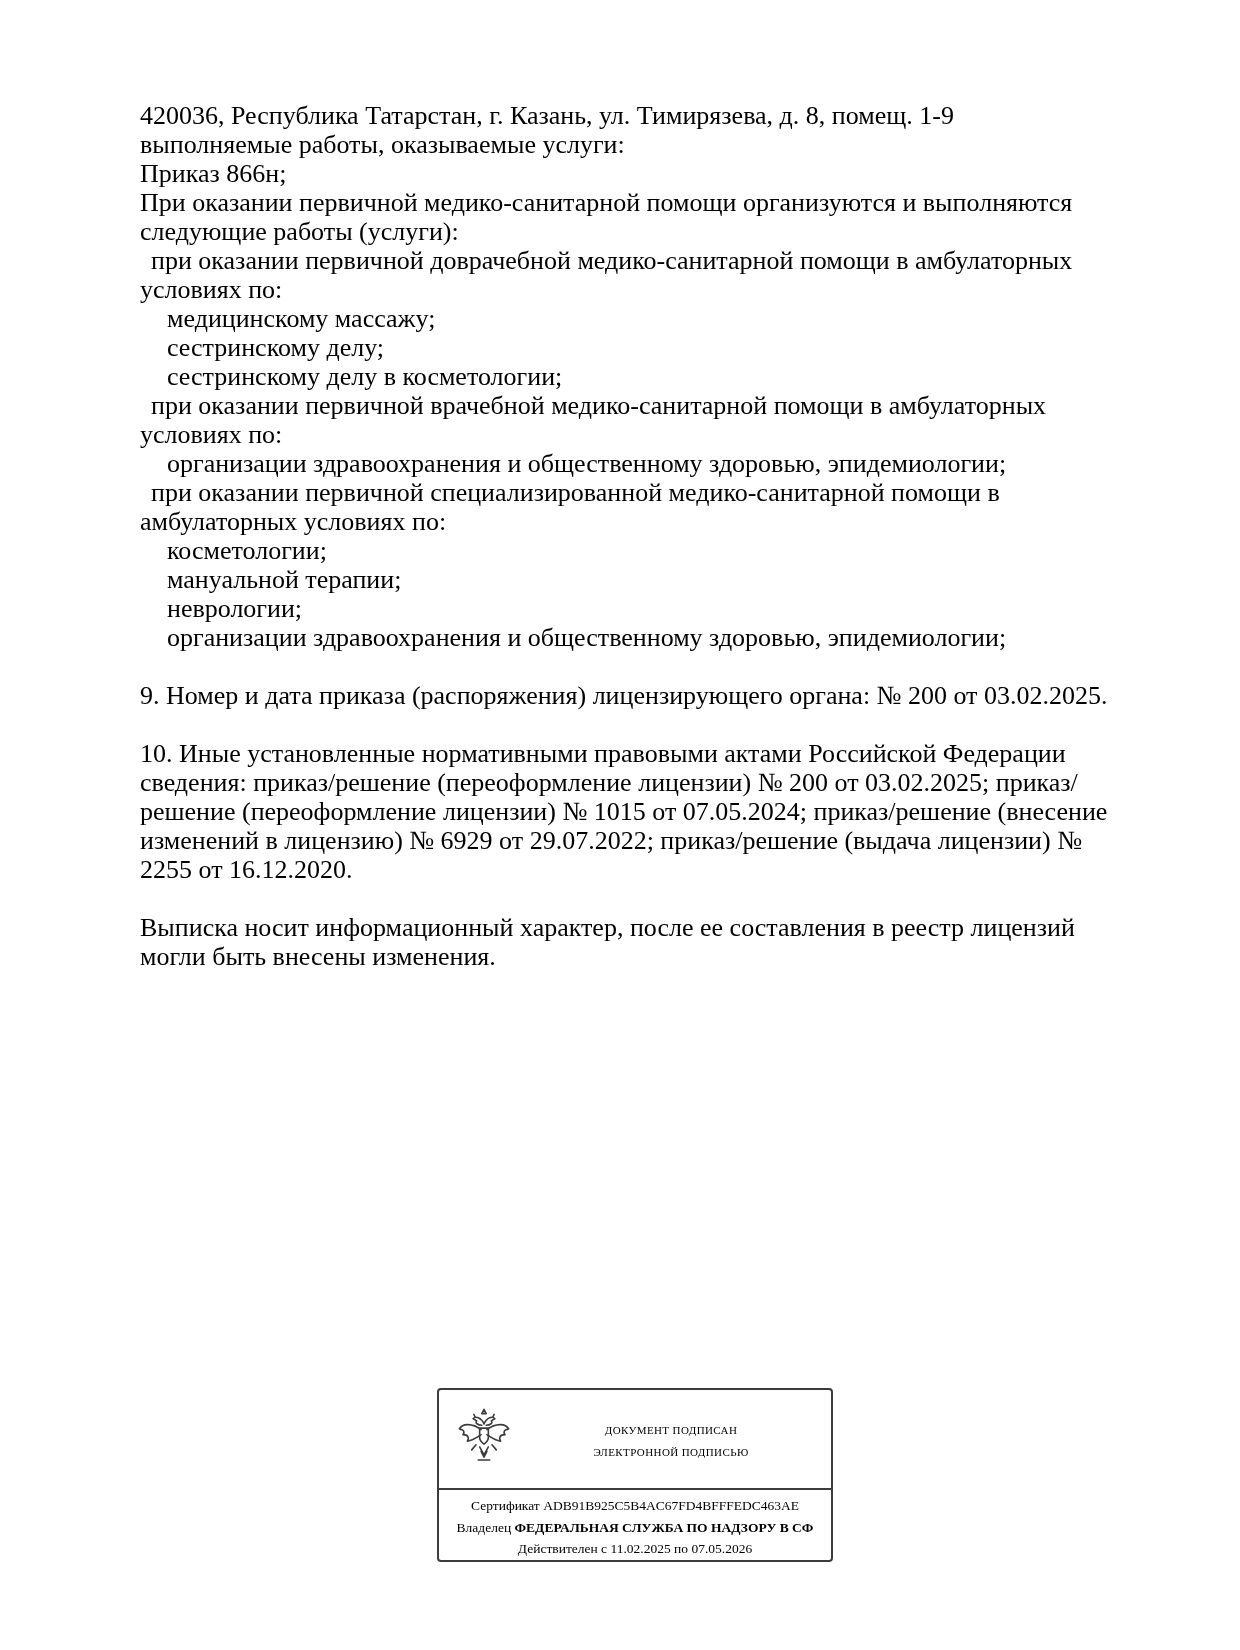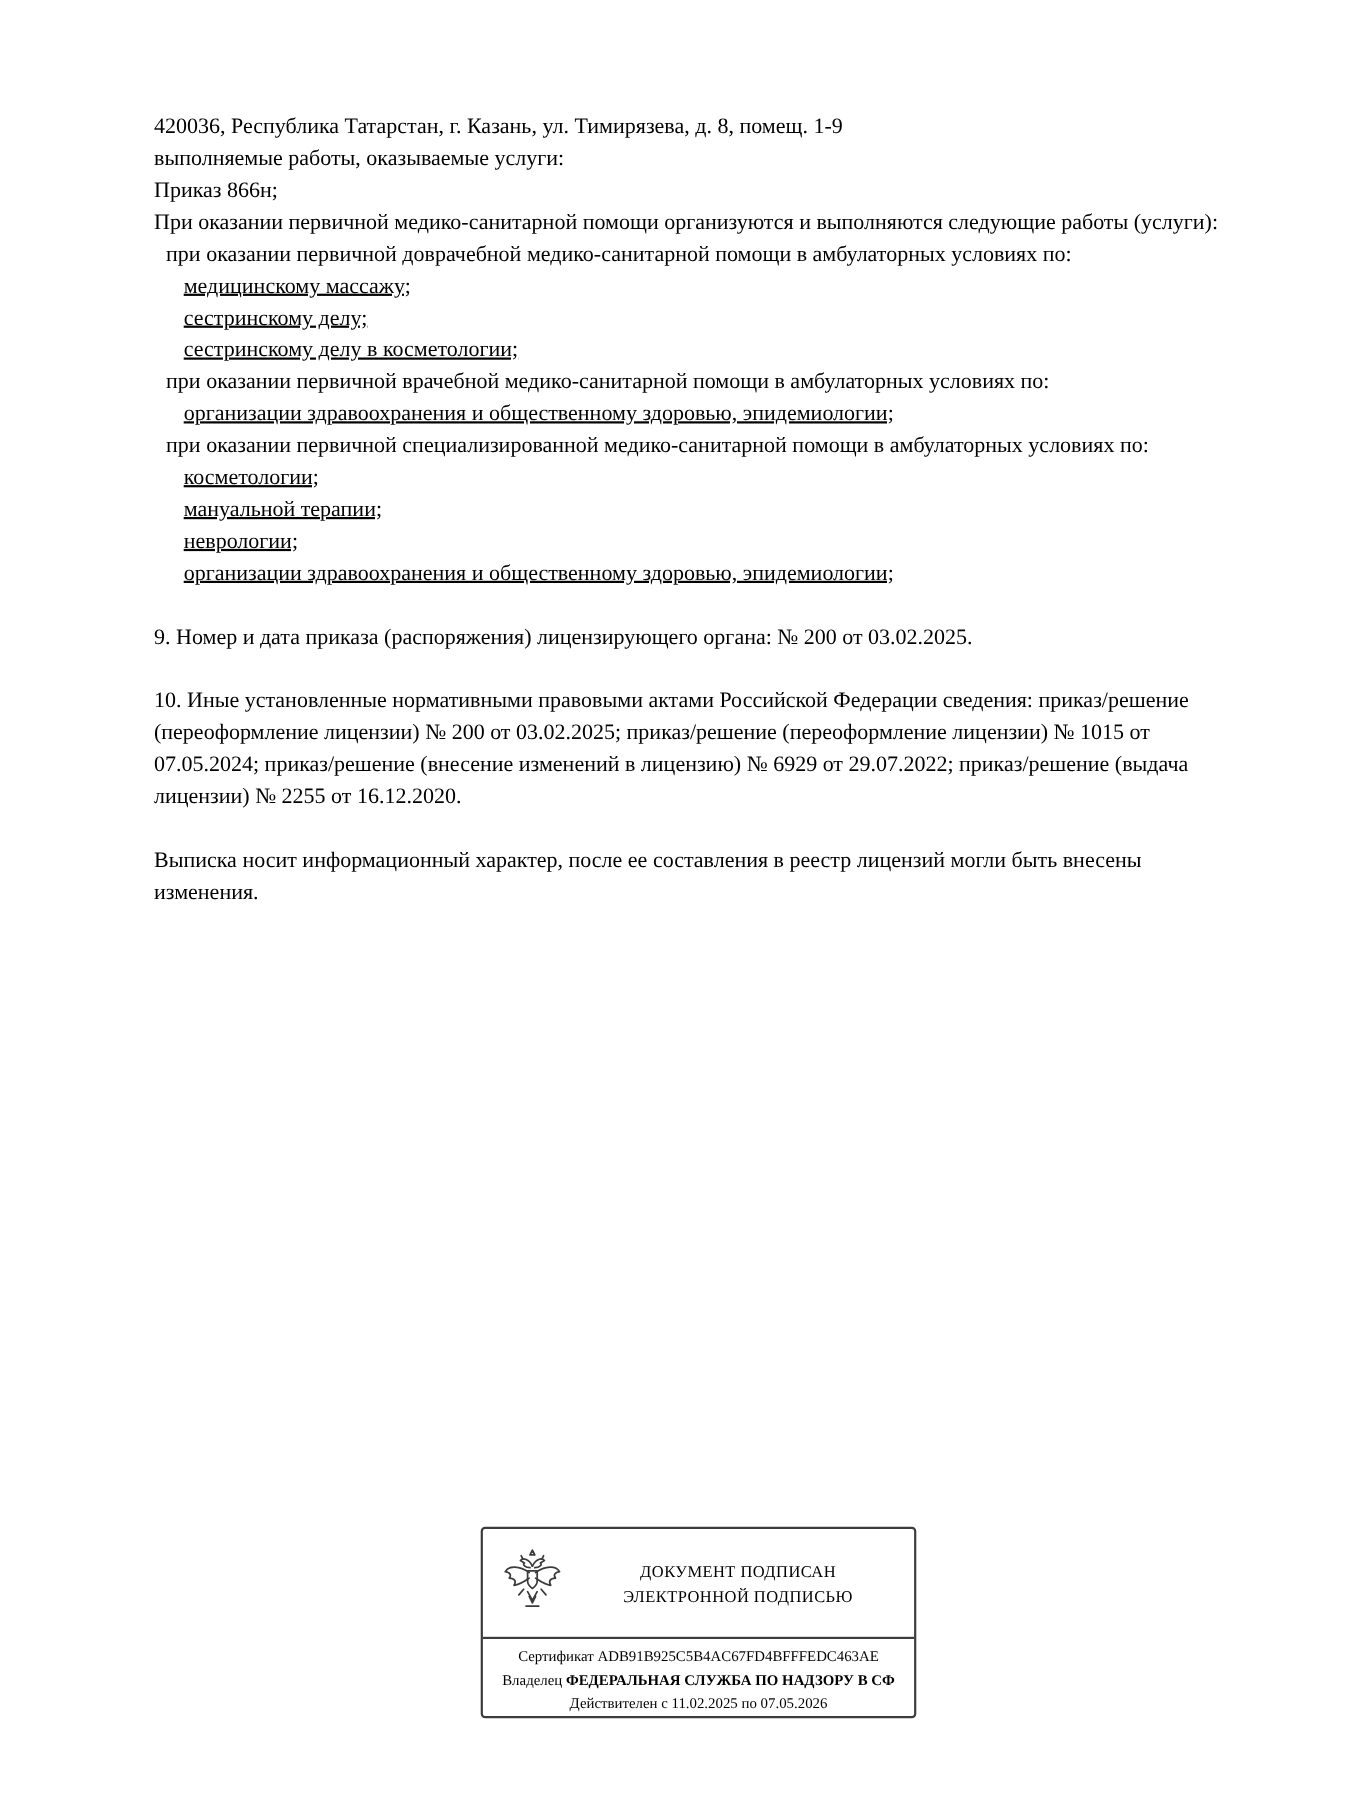--- a/index.html
+++ b/index.html
@@ -11,26 +11,26 @@
     background: #ffffff;
     font-family: "Liberation Serif", "DejaVu Serif", serif;
     color: #000000;
     overflow: hidden;
   }
   .content {
     position: absolute;
     left: 140px;
     top: 101px;
     width: 968px;
-    font-size: 20px;
+    font-size: 26px;
     line-height: 29px;
   }
   .content p { margin: 0; }
   .ind1 { text-indent: 11px; }
-  .ind2 { text-indent: 27px; text-decoration: underline; }
+  .ind2 { text-indent: 27px; }
   .gap  { margin-top: 29px !important; }
 
   .stamp {
     position: absolute;
     left: 437px;
     top: 1388px;
     width: 396px;
     height: 174px;
     border: 2px solid #3c3c3c;
     border-radius: 4px;
@@ -40,21 +40,21 @@
   .stamp-header {
     display: flex;
     align-items: center;
     height: 98px;
     padding: 8px 12px 4px 16px;
   }
   .stamp-emblem { flex: 0 0 auto; margin-right: 10px; }
   .stamp-title {
     flex: 1;
     text-align: center;
-    font-size: 15px;
+    font-size: 11px;
     line-height: 22px;
     letter-spacing: 0.4px;
   }
   .stamp-divider {
     border: none;
     border-top: 2px solid #3c3c3c;
     width: 100%;
   }
   .stamp-details {
     padding: 5px 10px 6px 10px;

